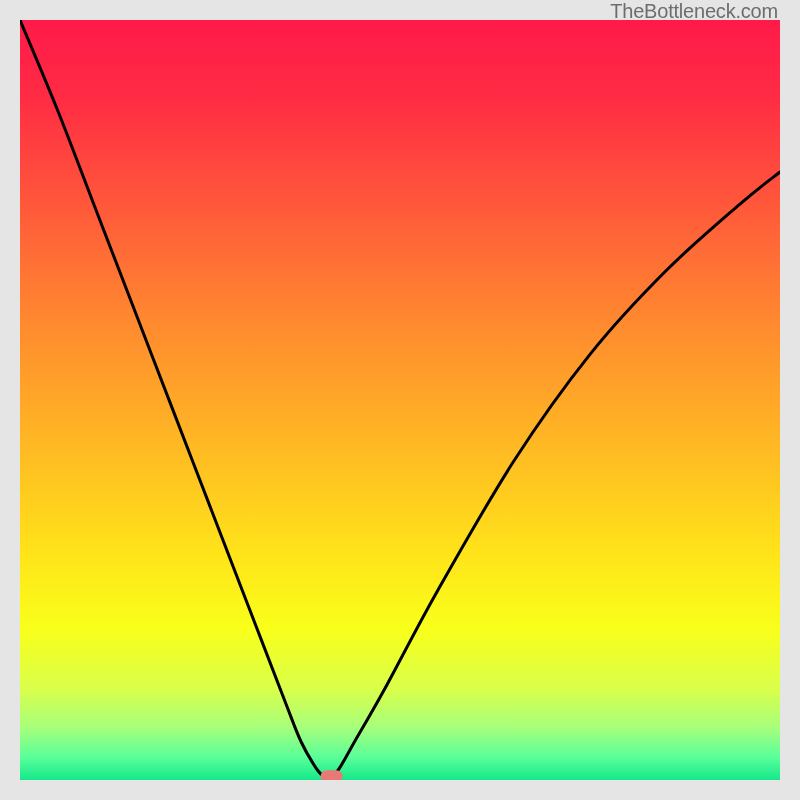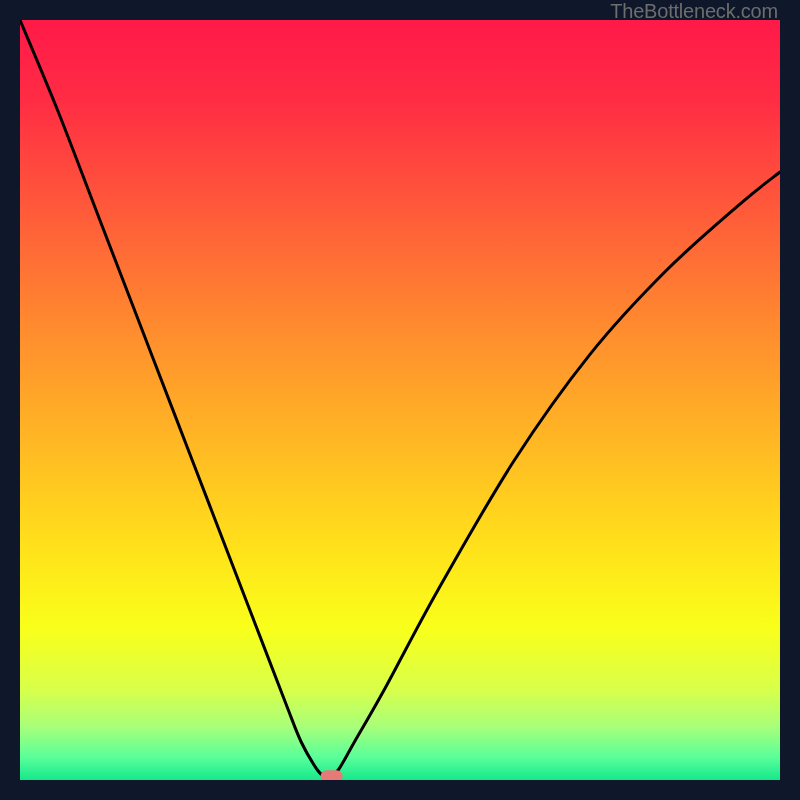--- a/index.html
+++ b/index.html
@@ -1,20 +1,20 @@
 <!DOCTYPE html>
 <html><head>
 <meta charset="utf-8">
 <style>
   body { margin: 0; padding: 0; }
   .container {
     width: 800px;
     height: 800px;
     position: relative;
-    background: #0f172a;
+    background: #e5e5e5;
   }
   .plot-area {
     position: absolute;
     left: 20px;
     top: 20px;
     width: 760px;
     height: 760px;
   }
   .watermark {
     position: absolute;

